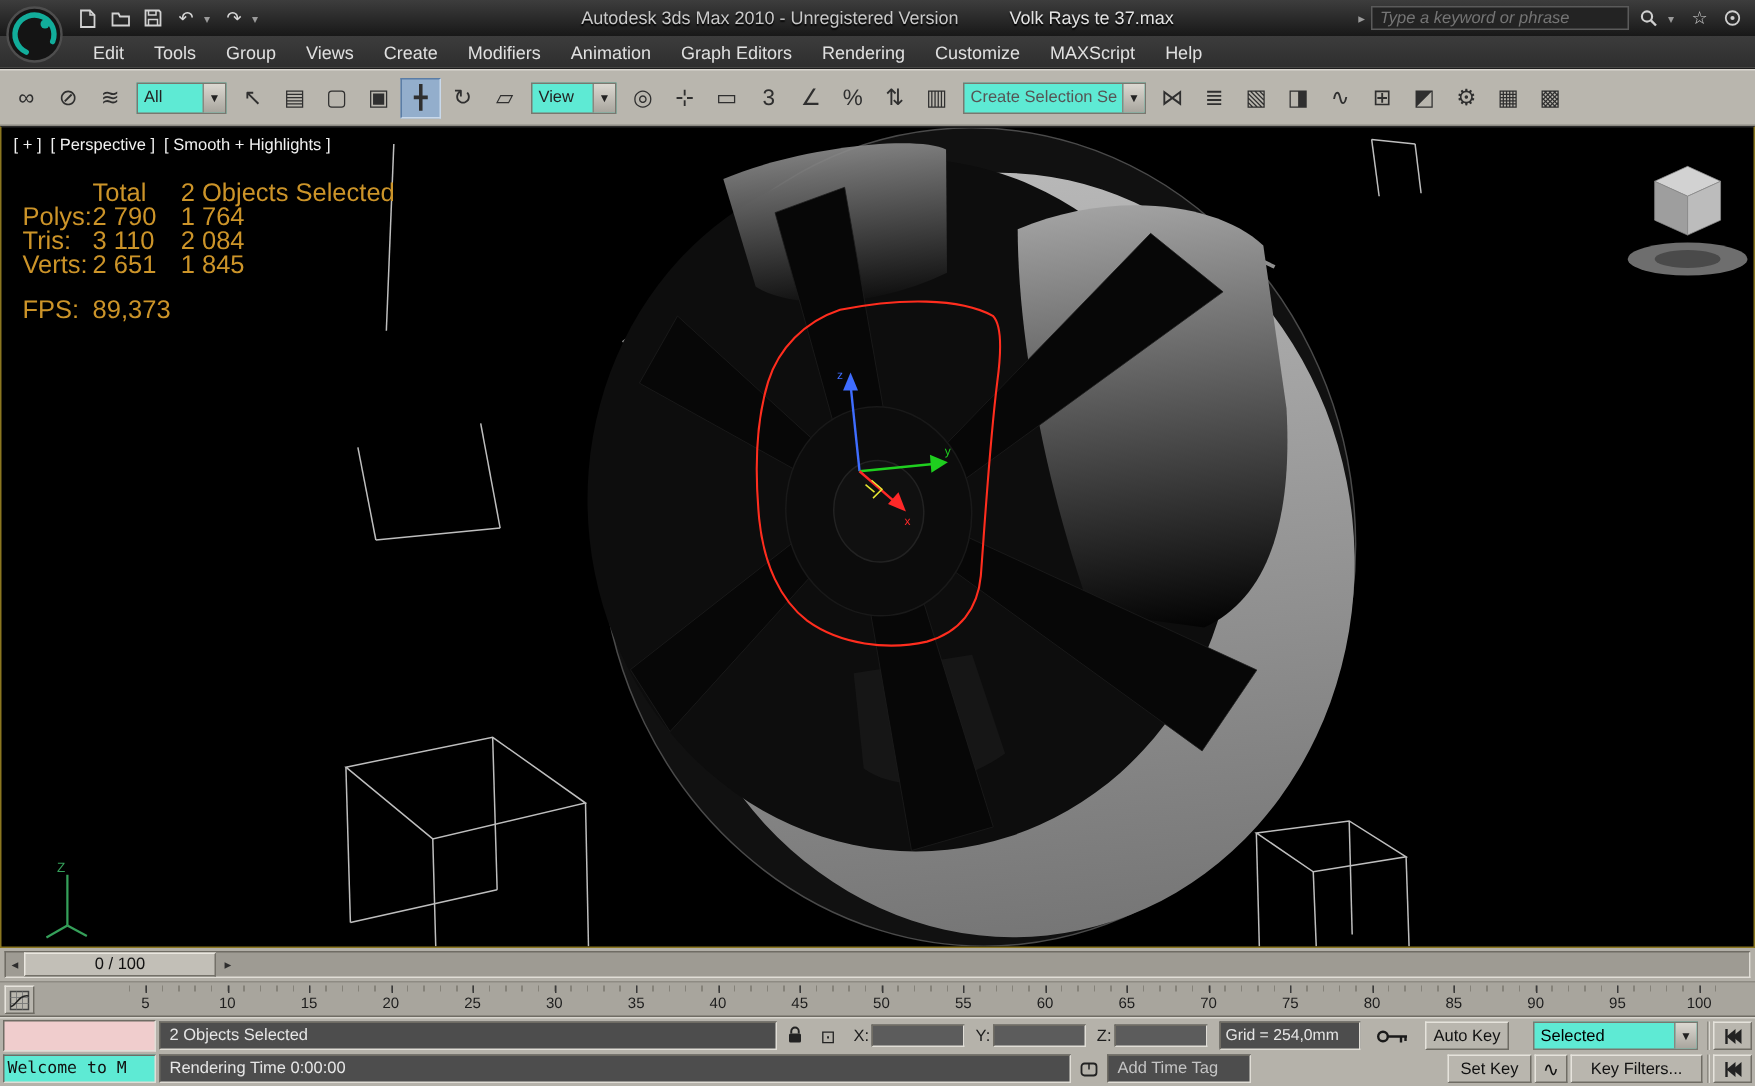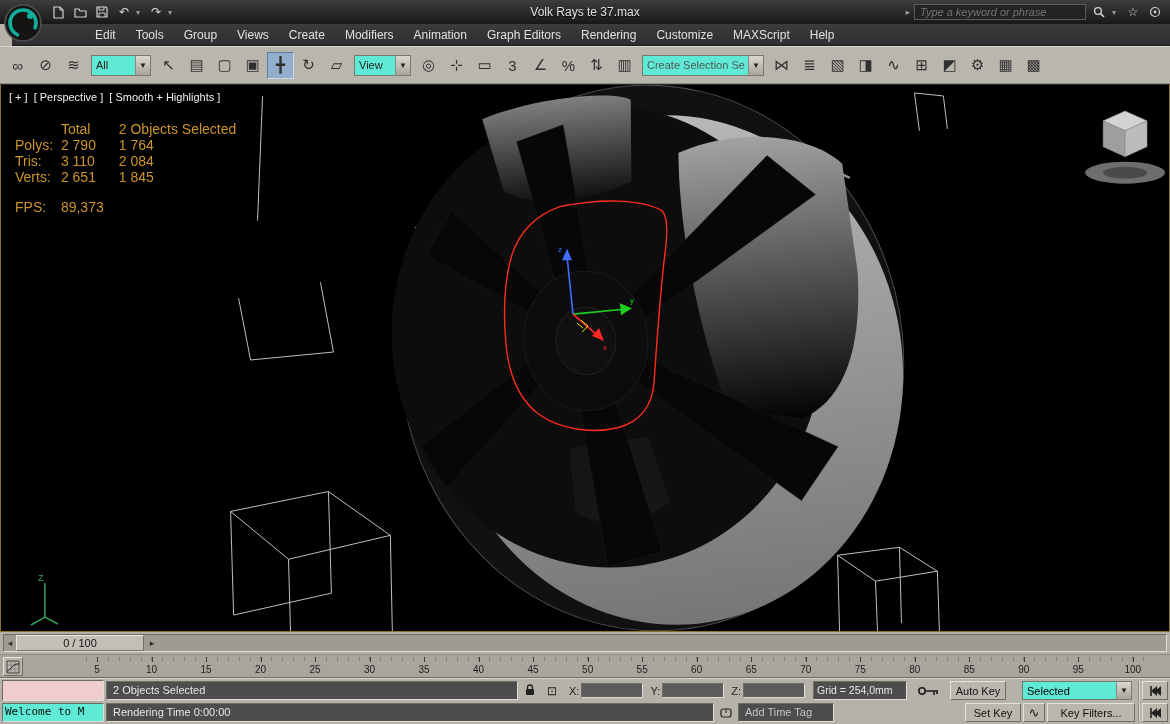--- a/index.html
+++ b/index.html
@@ -23,21 +23,21 @@
   .infocenter { margin-left:auto; display:flex; align-items:center; gap:4px; padding-right:6px; }
   .ic-arrow { color:#9a9a9a; font-size:9px; }
   .search { width:172px; height:16px; background:#232323; border:1px solid #5a5a5a;
             color:#9a9a9a; font-style:italic; font-size:11px; padding:0 5px;
             font-family:"Liberation Sans", sans-serif; }
   .ic-btn { width:18px; height:18px; display:flex; align-items:center; justify-content:center;
             background:transparent; border:none; color:#cfcfcf; font-size:12px; }
 
   
   .menubar { height:22px; background:linear-gradient(#3c3c3c,#2e2e2e); display:flex;
-             align-items:center; padding-left:73px; border-bottom:1px solid #1c1c1c;margin-left:12px; }
+             align-items:center; padding-left:52px; border-bottom:1px solid #1c1c1c; }
   .menu-item { color:#e0e0e0; font-size:12px; padding:0 10px; height:22px; line-height:22px;
                white-space:nowrap; }
 
   
   .toolbar { height:38px; background:#b9b6ae; border-top:1px solid #d9d6cf;
              border-bottom:1px solid #8e8b84; display:flex; align-items:center;
              padding:0 4px; gap:1px; }
   .tb-btn { width:27px; height:27px; display:flex; align-items:center; justify-content:center;
             font-size:15px; color:#2f2f2f; background:transparent; border:1px solid transparent; }
   .tb-btn.active { background:#93aecc; border-color:#5a7da6 #c9d9eb #c9d9eb #5a7da6; }
@@ -49,21 +49,21 @@
                   justify-content:center; font-size:8px; color:#222; }
   .combo.w-all { width:60px; } .combo.w-view { width:57px; } .combo.w-sel { width:122px; }
   .combo.w-sel .txt { color:#555; }
 
   
   .viewport { height:548px; position:relative; background:#000;
               border:1px solid #8a7620; border-top:1px solid #2a2a2a; overflow:hidden; }
   .scene { position:absolute; inset:0; width:100%; height:100%; }
   .vp-label { position:absolute; left:8px; top:6px; display:flex; gap:6px; }
   .vp-label span { color:#f0f0f0; font-size:11px; text-shadow:0 1px 2px #000; white-space:nowrap; }
-  .vp-stats { position:absolute; left:14px; top:36px; color:#cc9429; font-size:14px; line-height:16px; }
+  .vp-stats { position:absolute; left:14px; top:36px; color:#cc9429; font-size:17px; line-height:16px; }
   .stat-row .c1 { display:inline-block; width:42px; }
   .stat-row .c2 { display:inline-block; width:54px; }
   .stat-row .c3 { display:inline-block; }
   .stat-row.fps { margin-top:14px; }
 
   
   .timeslider { height:22px; background:#b2afa7; padding:2px 3px; }
   .ts-track { position:relative; height:18px; background:#9e9b93;
               border:1px solid; border-color:#6f6c64 #e0ddd6 #e0ddd6 #6f6c64; }
   .ts-arrow { position:absolute; top:0; width:12px; height:16px; display:flex; align-items:center;
@@ -153,20 +153,21 @@
             <path d="M1 1h9l1 1v9H1z" fill="none" stroke="#d2d2d2" stroke-width="1.2"></path>
             <path d="M3 1v3h5V1M3 11V7h6v4" fill="none" stroke="#d2d2d2"></path>
           </svg>
       </button>
       <button class="qat-btn">↶</button>
       <span class="qat-caret">▾</span>
       <button class="qat-btn">↷</button>
       <span class="qat-caret">▾</span>
     </div>
     <div class="title-center">
+      <span>Autodesk 3ds Max 2010  - Unregistered Version</span>
       <span class="doc-title">Volk Rays te 37.max</span>
     </div>
     <div class="infocenter">
       <span class="ic-arrow">▸</span>
       <input class="search" placeholder="Type a keyword or phrase" style="">
       <button class="ic-btn">
         <svg width="12" height="12" viewBox="0 0 12 12">
             <circle cx="5" cy="5" r="3.4" fill="none" stroke="#cfcfcf" stroke-width="1.4"></circle>
             <path d="M7.6 7.6L11 11" stroke="#cfcfcf" stroke-width="1.6"></path>
           </svg>

